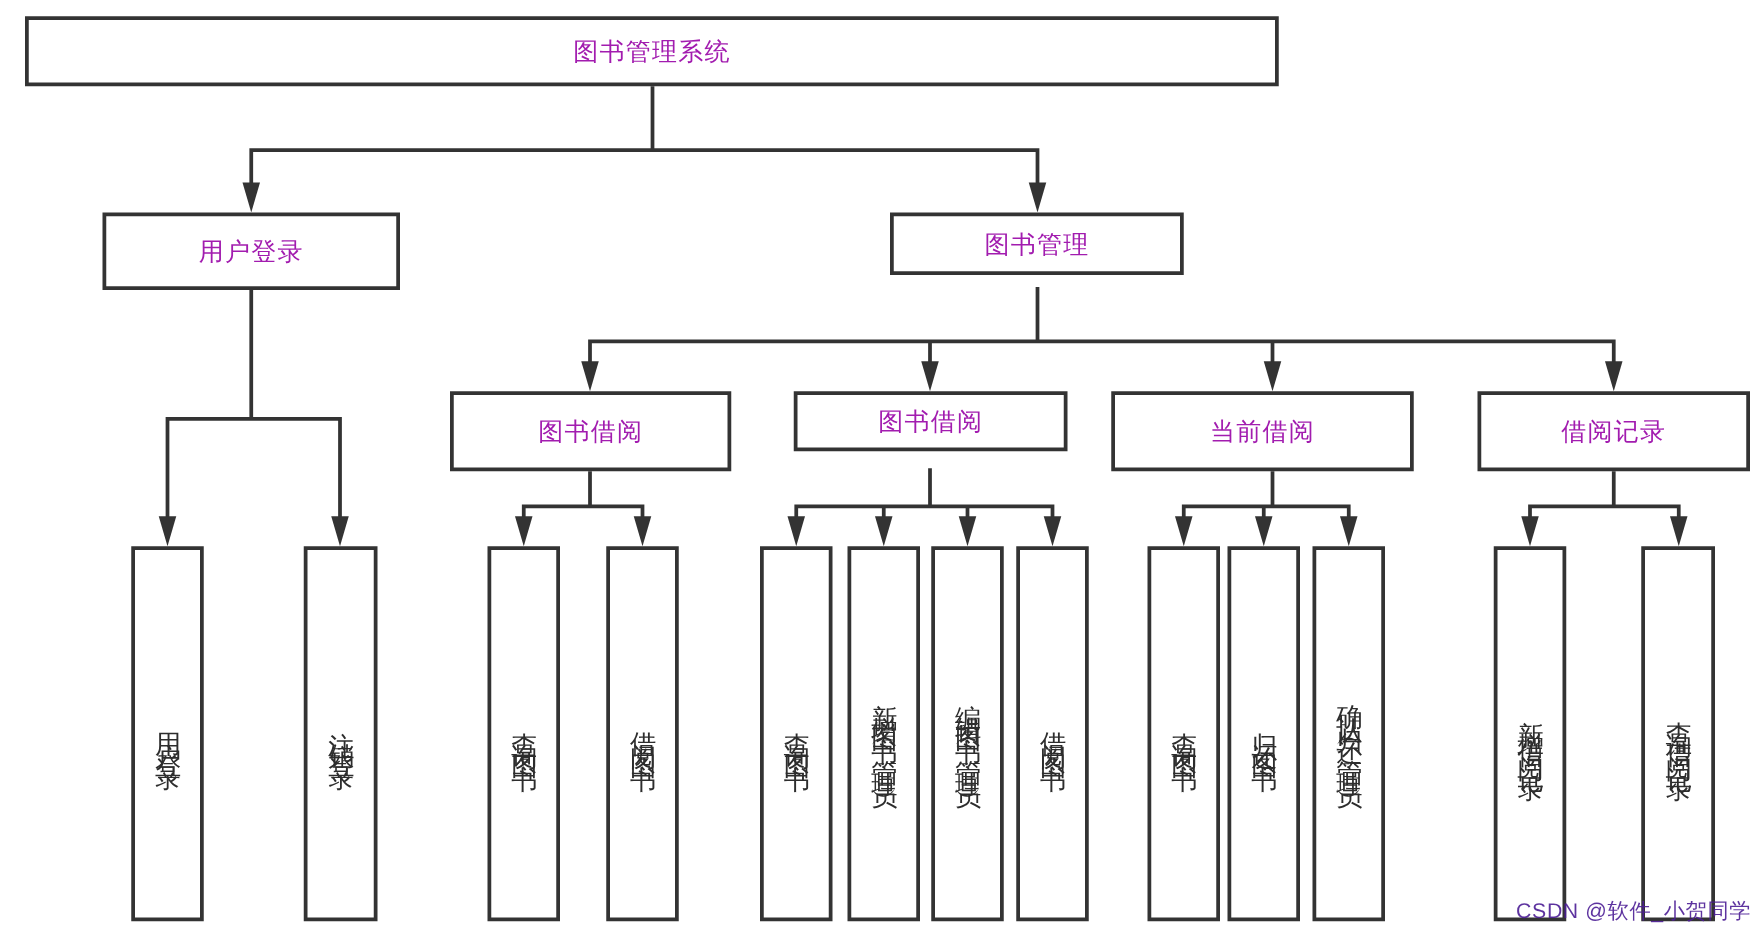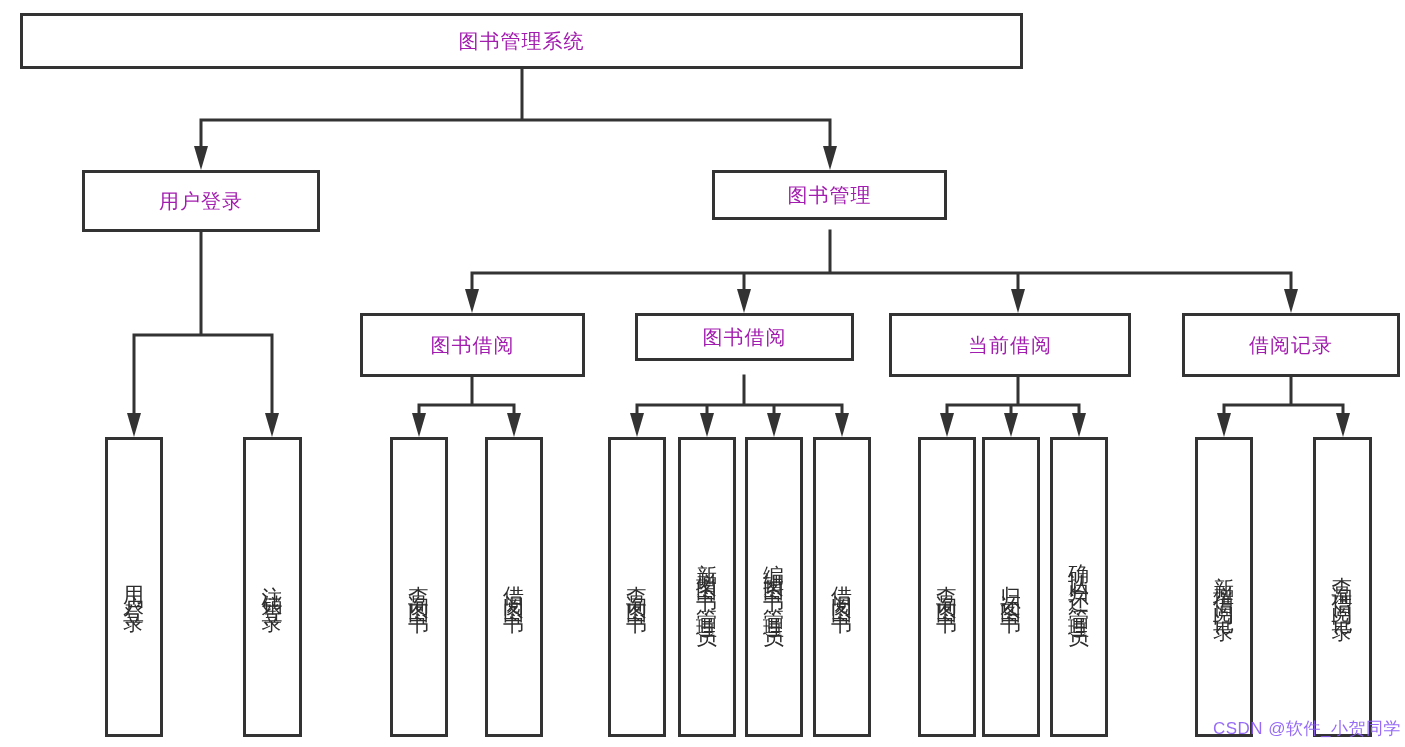--- a/index.html
+++ b/index.html
@@ -39,21 +39,21 @@
     letter-spacing: 9px;
     line-height: 1;
     color: #2d2d2d;
     white-space: nowrap;
   }
   .watermark {
     position: absolute;
     right: 4px;
     bottom: 7px;
     font-size: 17px;
-    color: #8b5cf6;
+    color: #4c1d95;
     opacity: 0.9;
     z-index: 3;
     letter-spacing: 0.5px;
   }
 </style>
 </head>
 <body>
 
 <div class="canvas">
 

